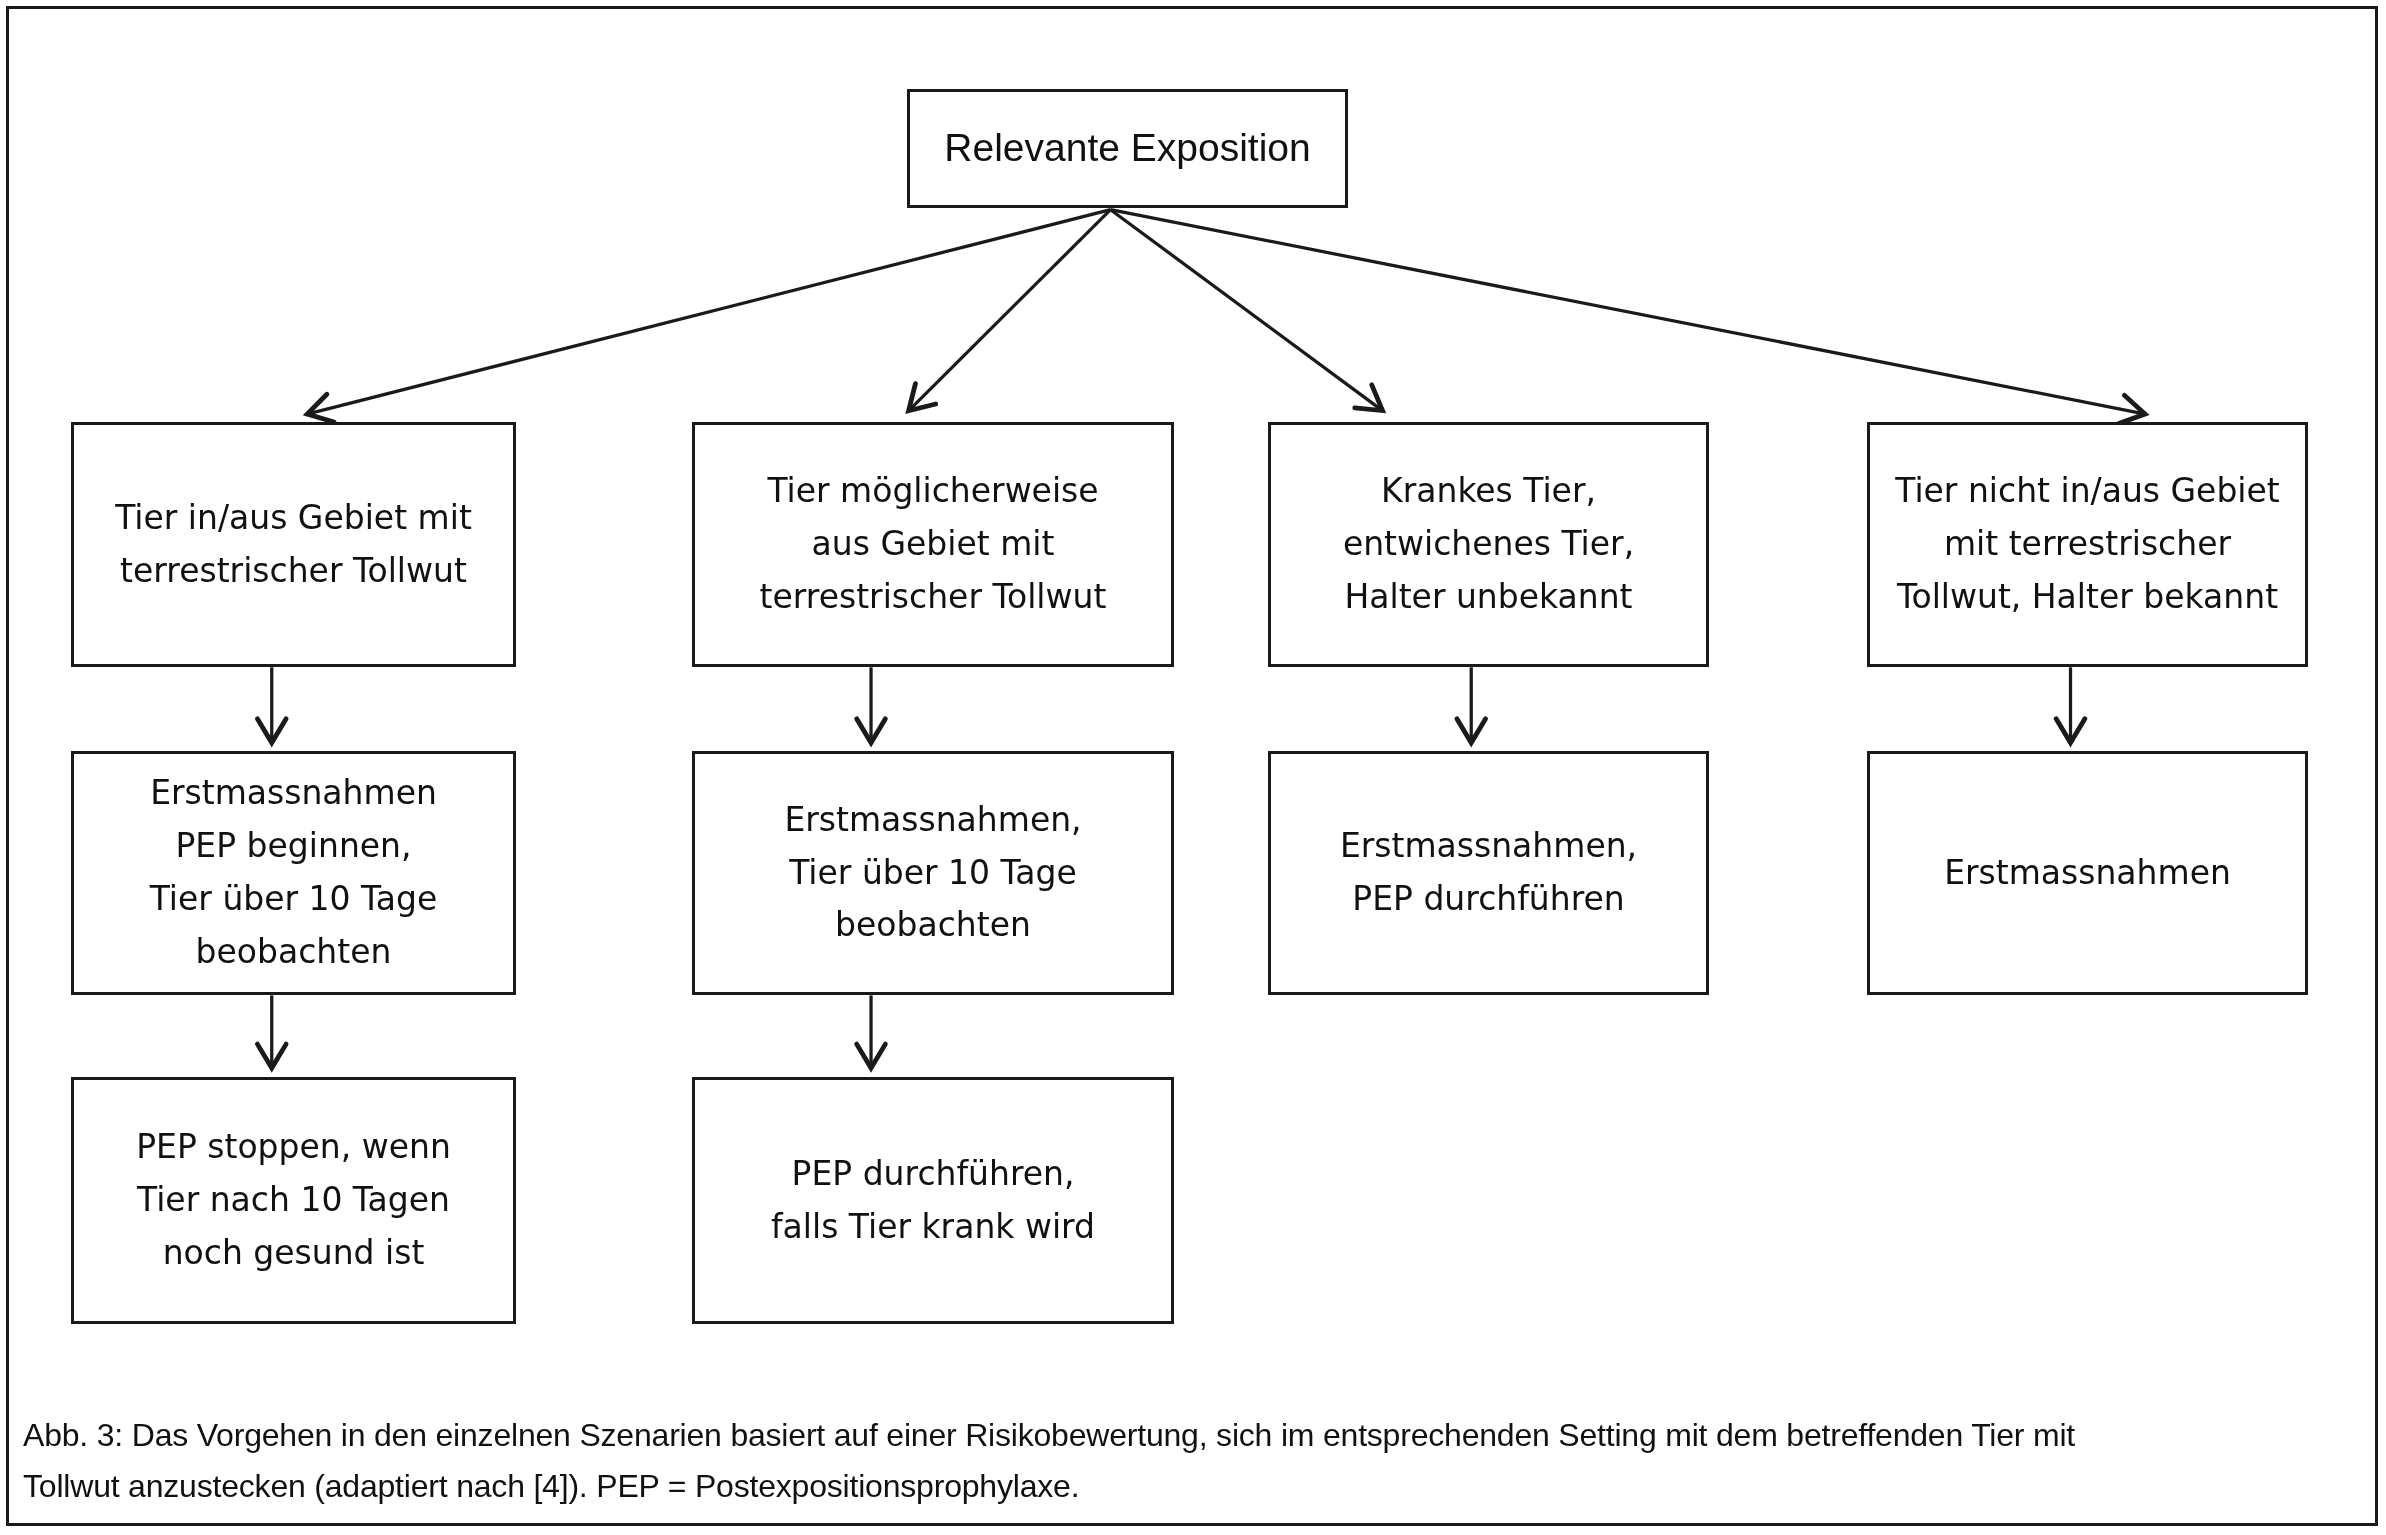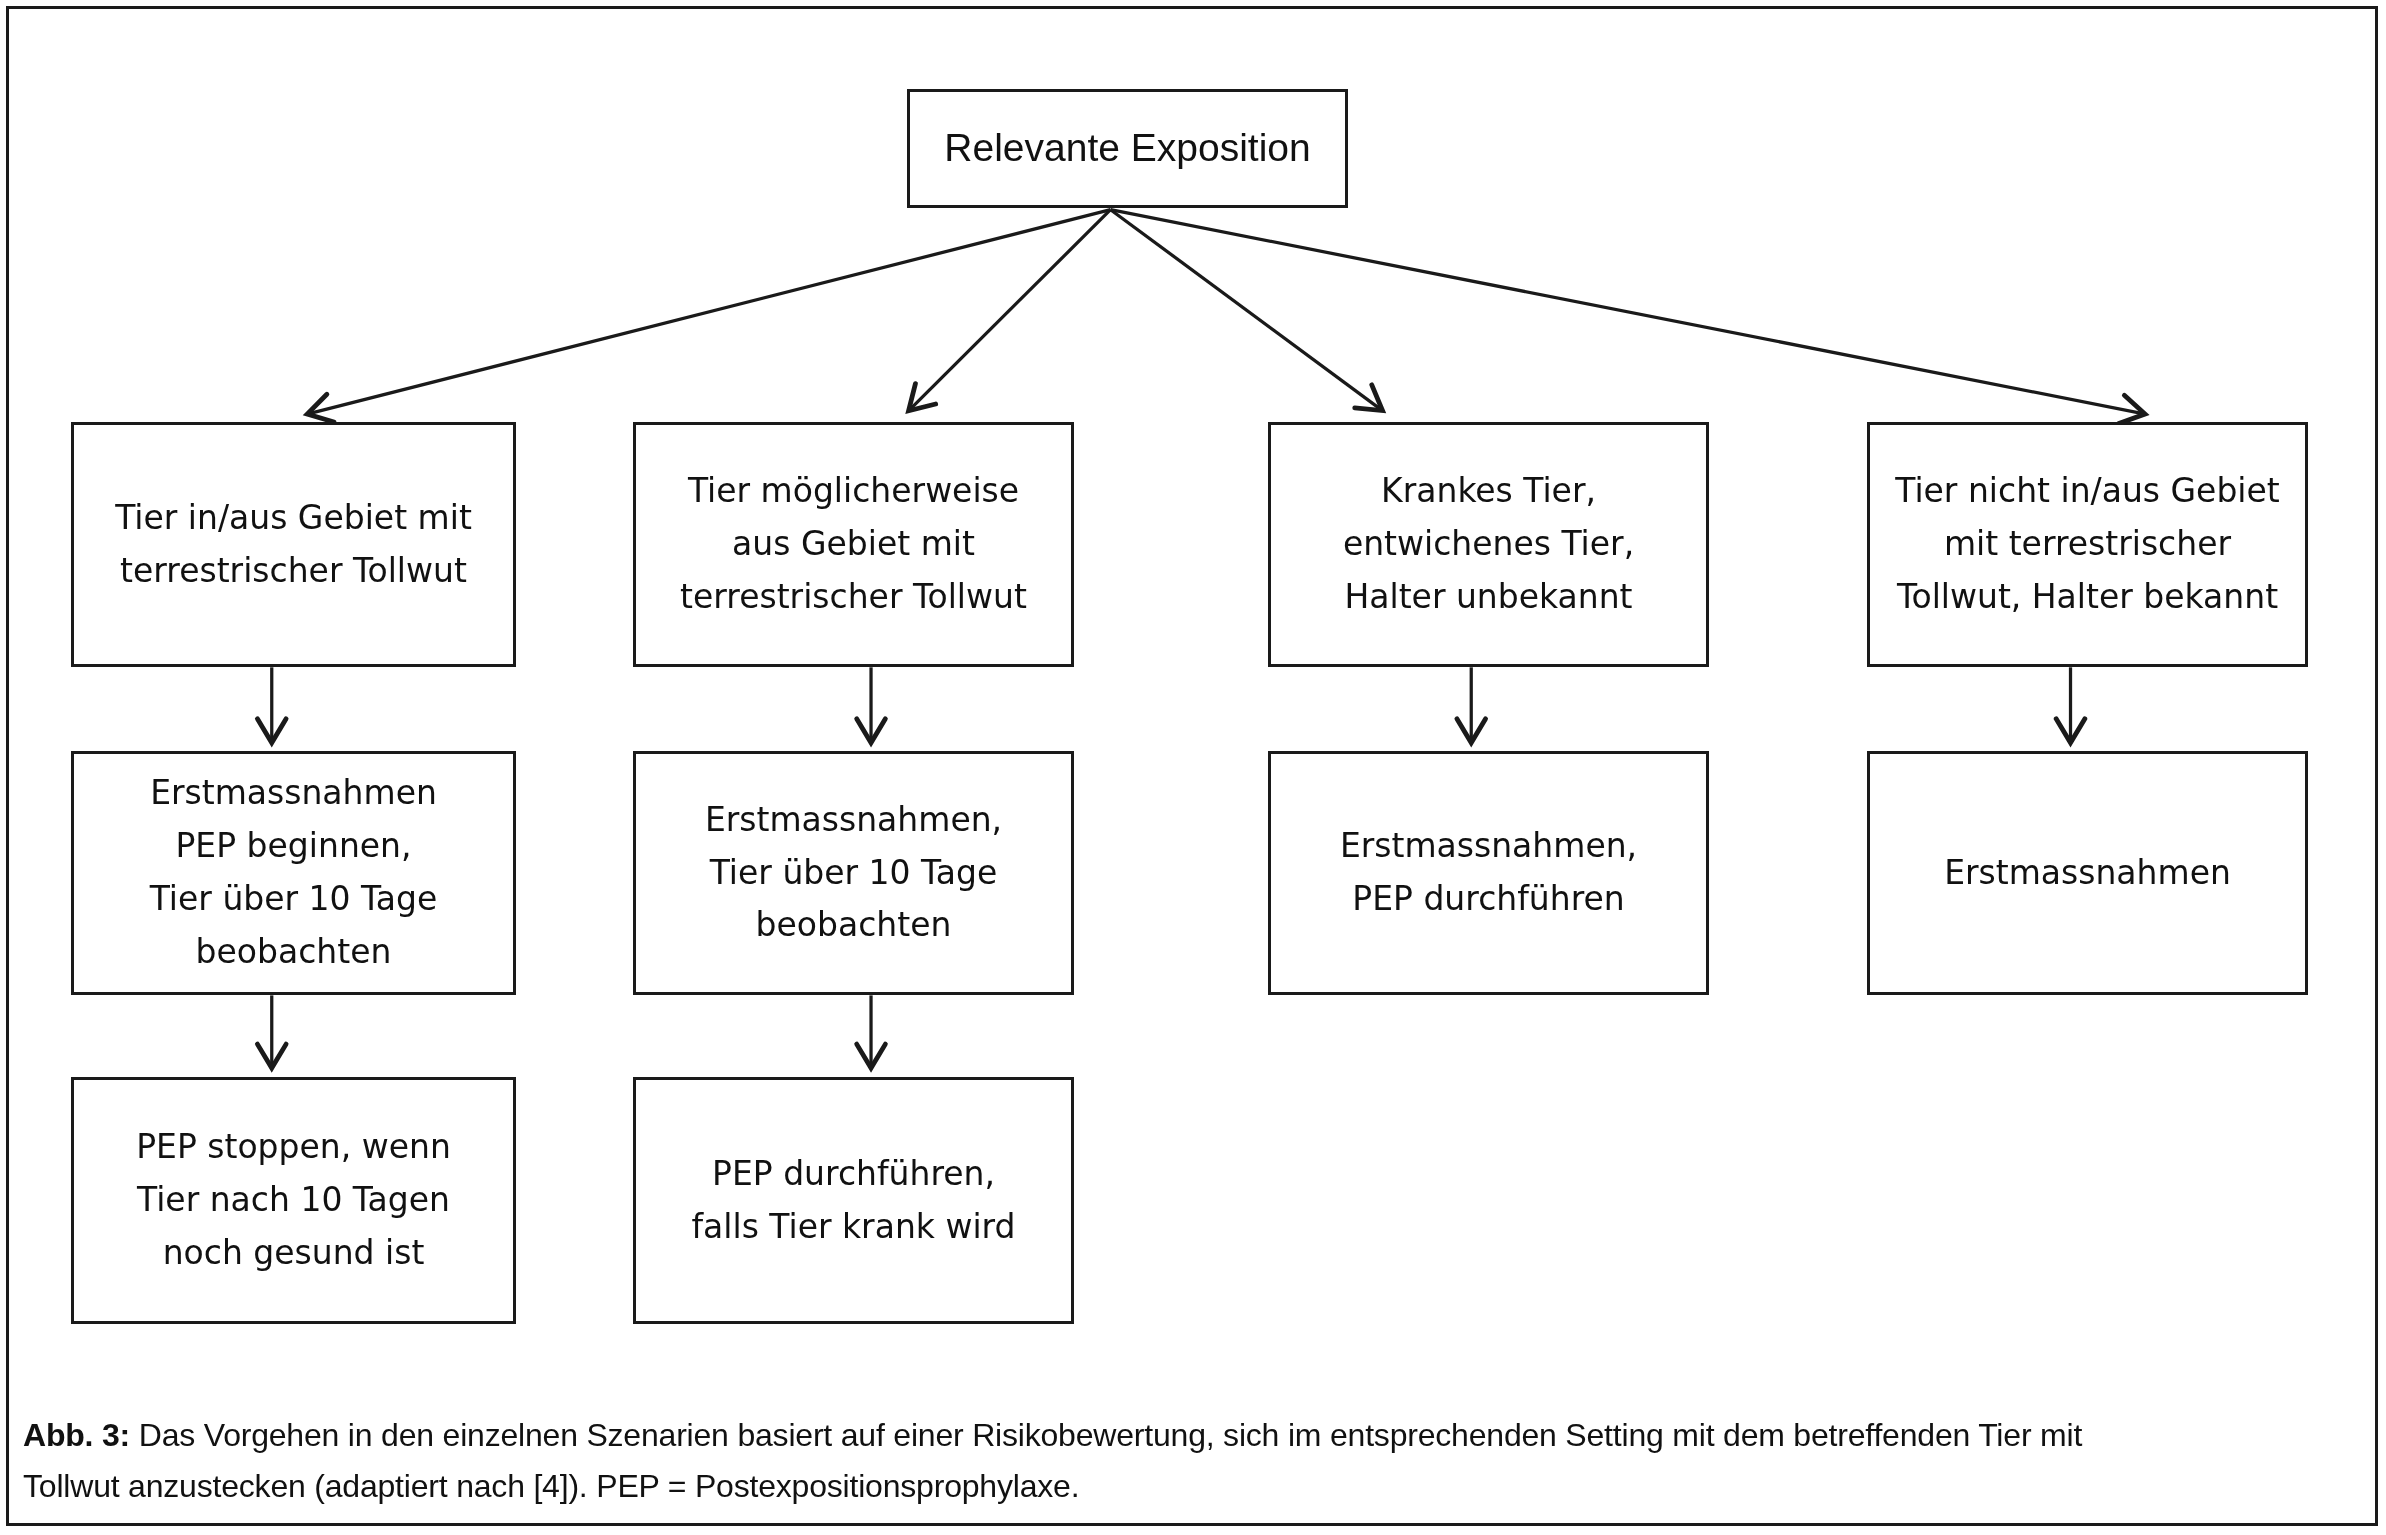--- a/index.html
+++ b/index.html
@@ -48,40 +48,40 @@
     font: 400 33px/1.6 "DejaVu Sans", sans-serif;
     color: #111111;
     padding: 5.6px;
     margin-left: 17px;
   }
   .box.root {
     font: 400 39px/1.3 "Liberation Sans", sans-serif;
   }
   
   .col1 { left: 54px;   width: 445px; }
-  .col2 { left: 616px;  width: 441px; }
+  .col2 { left: 675px;  width: 482px; }
   .col3 { left: 1251px; width: 441px; }
   .col4 { left: 1850px; width: 441px; }
   .row1 { top: 422px;  height: 245px; }
   .row2 { top: 751px;  height: 244px; }
   .row3 { top: 1077px; height: 247px; }
   .root-pos { left: 890px; top: 89px; width: 441px; height: 119px; }
 
   .caption {
     position: absolute;
     left: 23px;
     top: 1410px;
     width: 2345px;
     margin: 0;
     font: 400 32px/1.6 "Liberation Sans", sans-serif;
     color: #111111;
     letter-spacing: -0.2px;
   }
   .caption .cap-label {
-    font-weight: 700;
+    font-weight: 400;
   }
   .caption .cap-text {
     white-space: pre-line;
     text-align: right;
   }
 </style>
 </head>
 <body>
 
 <div id="stage">

